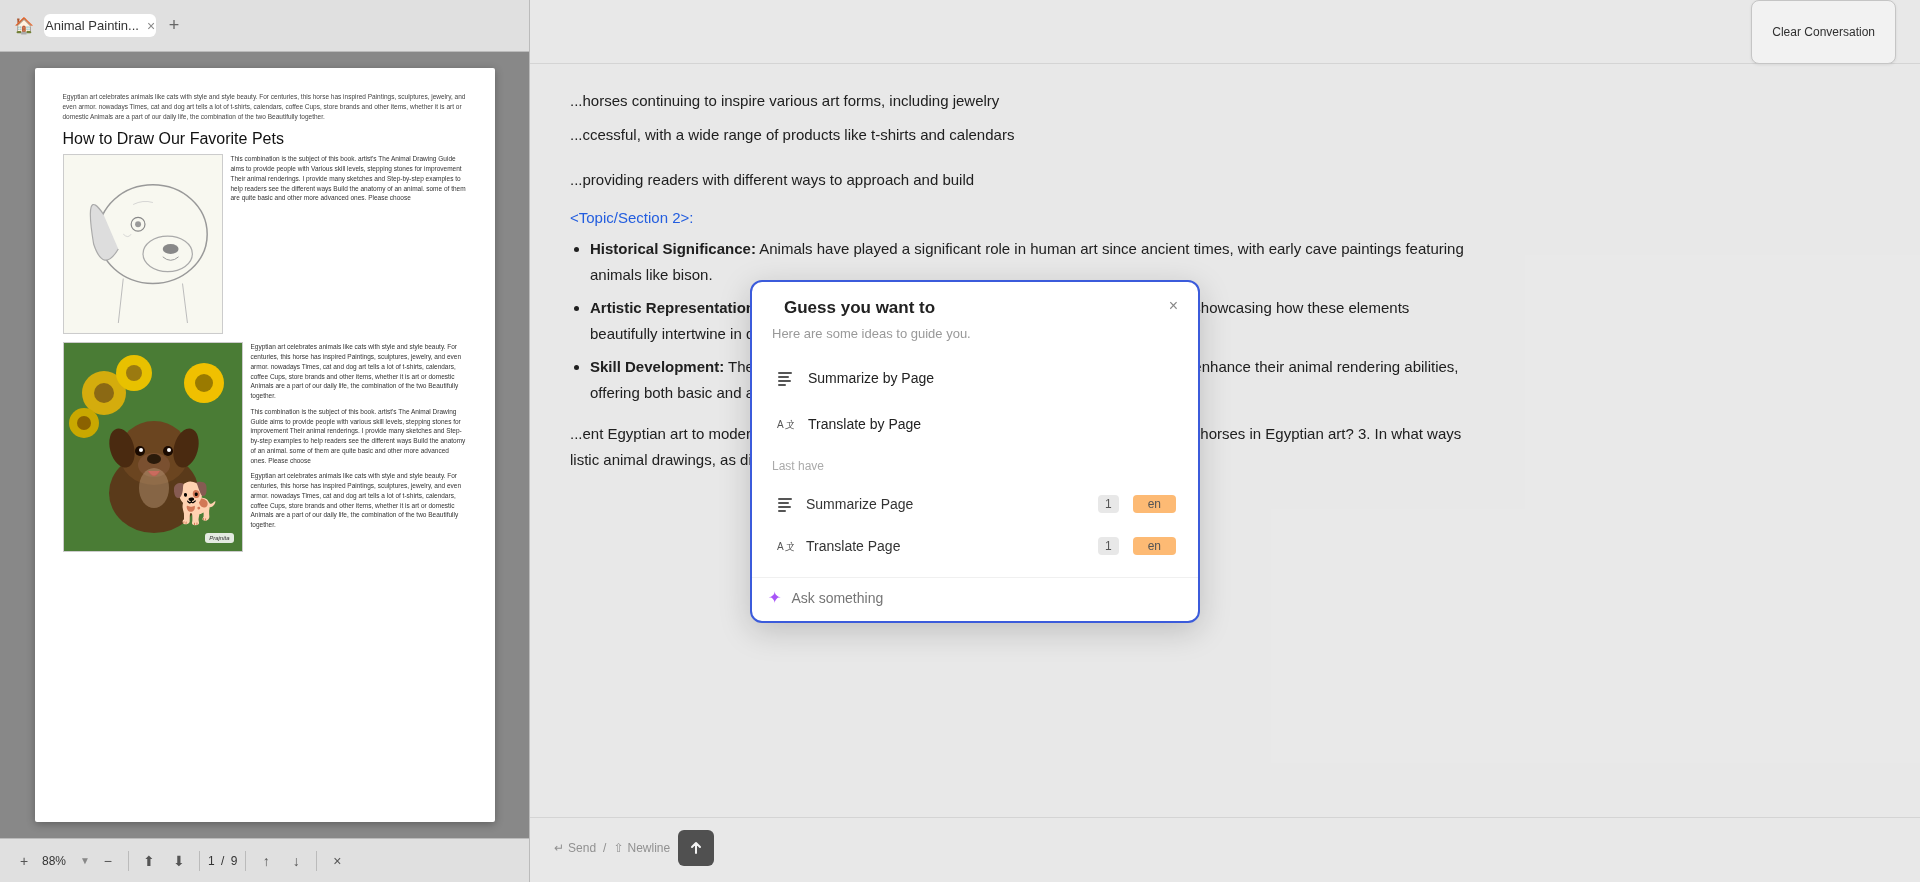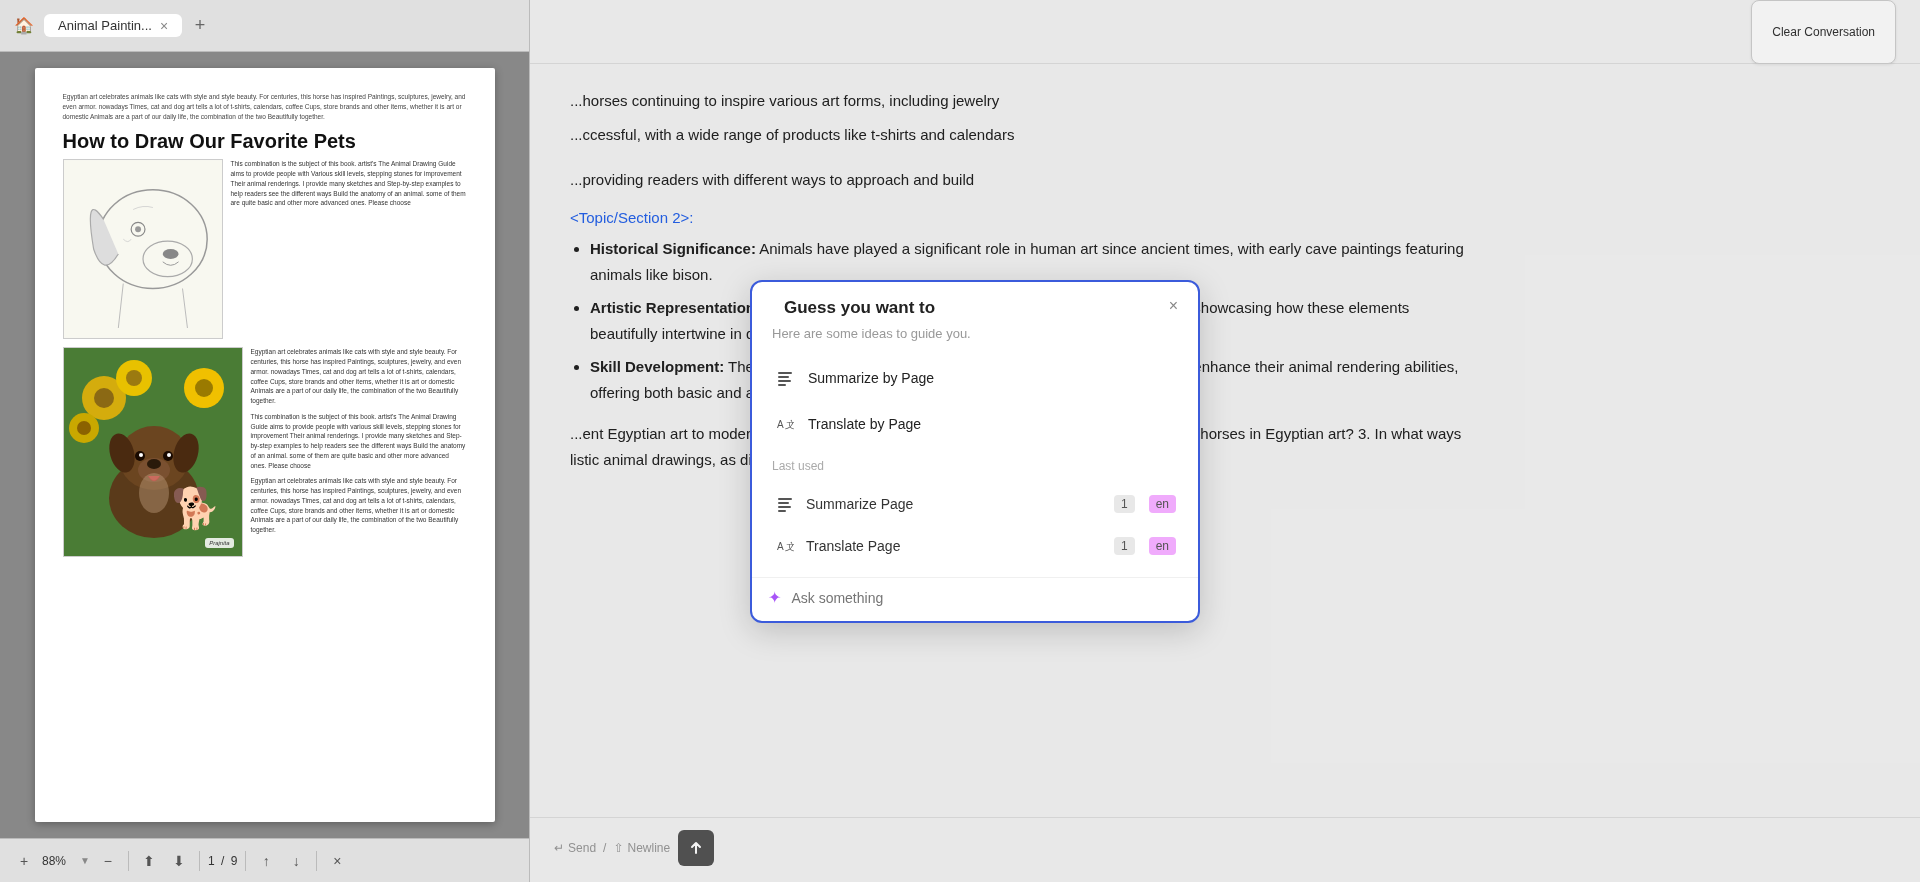--- a/index.html
+++ b/index.html
@@ -46,21 +46,21 @@
       border: none;
       font-size: 16px;
       color: #555;
     }
 
     .pdf-tab {
       display: flex;
       align-items: center;
       background: #fff;
       border-radius: 6px;
-      padding: 4px 14px;
+      padding: 4px 1px;
       gap: 8px;
       font-size: 13px;
       color: #333;
       cursor: pointer;
       max-width: 180px;
     }
 
     .pdf-tab-close {
       font-size: 14px;
       color: #888;
@@ -105,22 +105,22 @@
     }
 
     .pdf-page-top-text {
       font-size: 6.5px;
       color: #444;
       margin-bottom: 6px;
       line-height: 1.5;
     }
 
     .pdf-heading {
-      font-size: 20px;
-      font-weight: 700;
+      font-size: 16px;
+      font-weight: 400;
       color: #111;
       margin: 8px 0 6px 0;
       line-height: 1.2;
     }
 
     .pdf-images {
       display: flex;
       gap: 8px;
       margin-bottom: 6px;
     }
@@ -436,23 +436,23 @@
     .modal-badge {
       background: #e8e8e8;
       border-radius: 4px;
       padding: 2px 7px;
       font-size: 12px;
       color: #555;
       margin-left: 4px;
     }
 
     .modal-badge-lang {
-      background: #f0abfc;
+      background: #fdba74;
       border-radius: 4px;
-      padding: 2px 7px;
+      padding: 2px 15px;
       font-size: 12px;
       color: #555;
       margin-left: 4px;
     }
 
     .modal-footer {
       padding: 10px 16px 14px;
       display: flex;
       align-items: center;
       gap: 10px;
@@ -724,21 +724,21 @@
           <div class="modal-translate-icon">
             <svg width="18" height="18" viewBox="0 0 18 18" fill="none" xmlns="http://www.w3.org/2000/svg">
               <text x="1" y="13" font-size="10" fill="#555" font-family="sans-serif">A</text>
               <text x="9" y="13" font-size="10" fill="#555" font-family="sans-serif" font-style="italic">文</text>
             </svg>
           </div>
           <span class="modal-suggestion-label">Translate by Page</span>
         </div>
       </div>
 
-      <div class="modal-divider">Last used</div>
+      <div class="modal-divider">Last have</div>
 
       <div class="modal-last-used">
 
         <div class="modal-last-item">
           <div class="modal-suggestion-icon">
             <svg width="18" height="18" viewBox="0 0 18 18" fill="none" xmlns="http://www.w3.org/2000/svg">
               <rect x="2" y="3" width="14" height="2" rx="1" fill="#555"></rect>
               <rect x="2" y="7" width="11" height="2" rx="1" fill="#555"></rect>
               <rect x="2" y="11" width="13" height="2" rx="1" fill="#555"></rect>
               <rect x="2" y="15" width="8" height="2" rx="1" fill="#555"></rect>

